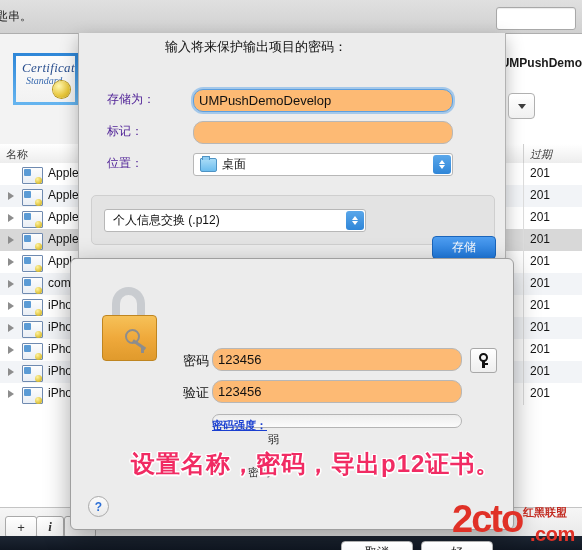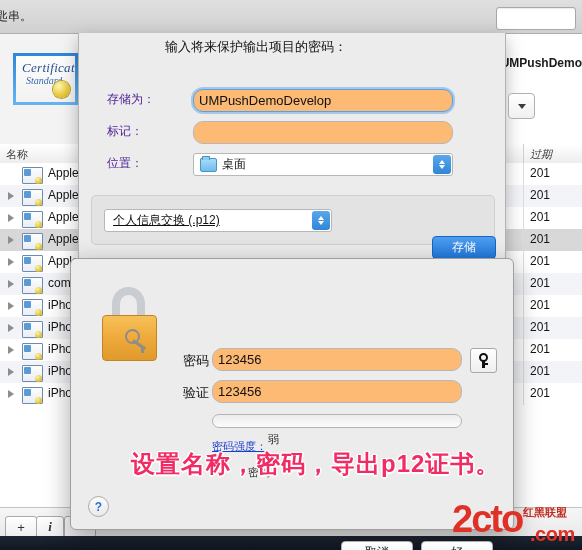--- a/index.html
+++ b/index.html
@@ -362,23 +362,24 @@
 
   .strength-bar {
     position: absolute; left: 212px; top: 414px;
     width: 250px; height: 14px;
     background: linear-gradient(to bottom, #ededed, #fbfbfb);
     border: 1px solid #b4b4b4;
     border-radius: 7px;
     box-sizing: border-box;
   }
   .strength-label {
-    position: absolute; left: 212px; top: 439px;
+    position: absolute; left: 212px; top: 418px;
     font-size: 11px; color: #1a3fd0;
     text-decoration: underline;
+    font-weight: bold;
   }
   .strength-value {
     position: absolute; left: 268px; top: 432px;
     font-size: 11px; color: #1a1a1a;
   }
 
   .help-btn {
     position: absolute; left: 88px; top: 496px;
     width: 19px; height: 19px;
     border-radius: 50%;
@@ -566,21 +567,21 @@
         <span class="folder-icon"></span>
         <span>桌面</span>
         <span class="popup-stepper">
           <span class="st-up"></span>
           <span class="st-down"></span>
         </span>
       </div>
     </div>
 
     <div class="fmt-panel">
-      <div class="popup" style="left:12px; top:13px; width:228px;text-decoration:underline;">
+      <div class="popup" style="left:12px; top:13px; width:262px;">
         <span style="margin-left:8px;">个人信息交换 (.p12)</span>
         <span class="popup-stepper">
           <span class="st-up"></span>
           <span class="st-down"></span>
         </span>
       </div>
     </div>
 
     <div class="btn btn-plain" style="left:276px; top:203px; width:73px;">取消</div>
     <div class="btn btn-default" style="left:353px; top:203px; width:64px;">存储</div>

